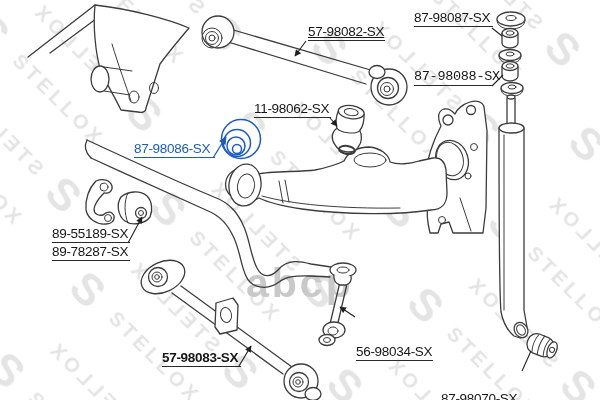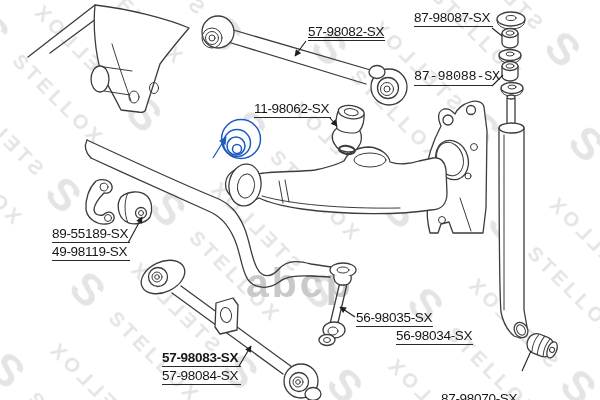--- a/index.html
+++ b/index.html
@@ -34,21 +34,21 @@
   .l0{left:308px;top:25px;width:77px;text-decoration:underline;}
   .l1{left:414px;top:11px;width:79px;}
   .l2{left:414px;top:70px;width:79px;font-family:Liberation Mono, monospace;}
   .l3{left:254px;top:102px;width:77px;}
   .l4{left:134px;top:142px;width:81px;}
   .l5{left:52px;top:227px;width:78px;}
   .l6{left:52px;top:245px;width:78px;}
   .l7{left:162px;top:351px;width:79px;font-weight:bold;}
   .l8{left:162px;top:369px;width:79px;}
   .l9{left:356px;top:311px;width:77px;}
-  .l10{left:356px;top:329px;width:77px;margin-left:40px;}
+  .l10{left:356px;top:345px;width:77px;}
   .l11{left:441px;top:356px;width:83px;margin-top:36px;}
 </style>
 </head>
 <body>
 
 <div class="stage">
 
   <svg width="600" height="400" viewBox="0 0 600 400">
     <defs>
       <marker id="arr" viewBox="0 0 10 10" refX="9" refY="5" markerWidth="8" markerHeight="6" orient="auto-start-reverse">
@@ -220,21 +220,20 @@
       <path class="ldr" d="M239,366 L251,346" marker-end="url(#arr)"></path>
       <path class="ldr" d="M355,317 L340,307" marker-end="url(#arr)"></path>
       <path class="ldr" d="M522,371 L531,351"></path>
     </g>
   </svg>
 
   <div class="plabel l0">57-98082-SX</div>
   <div class="plabel l1">87-98087-SX</div>
   <div class="plabel l2">87-98088-SX</div>
   <div class="plabel l3">11-98062-SX</div>
+  <div class="plabel hl l4">87-98086-SX</div>
   <div class="plabel l5">89-55189-SX</div>
-  <div class="plabel l6">49-98119-SX</div>
+  <div class="plabel l6">89-78287-SX</div>
   <div class="plabel l7">57-98083-SX</div>
-  <div class="plabel l8">57-98084-SX</div>
-  <div class="plabel l9">56-98035-SX</div>
   <div class="plabel l10">56-98034-SX</div>
   <div class="plabel l11">87-98070-SX</div>
 
 </div>
 
 </body></html>

